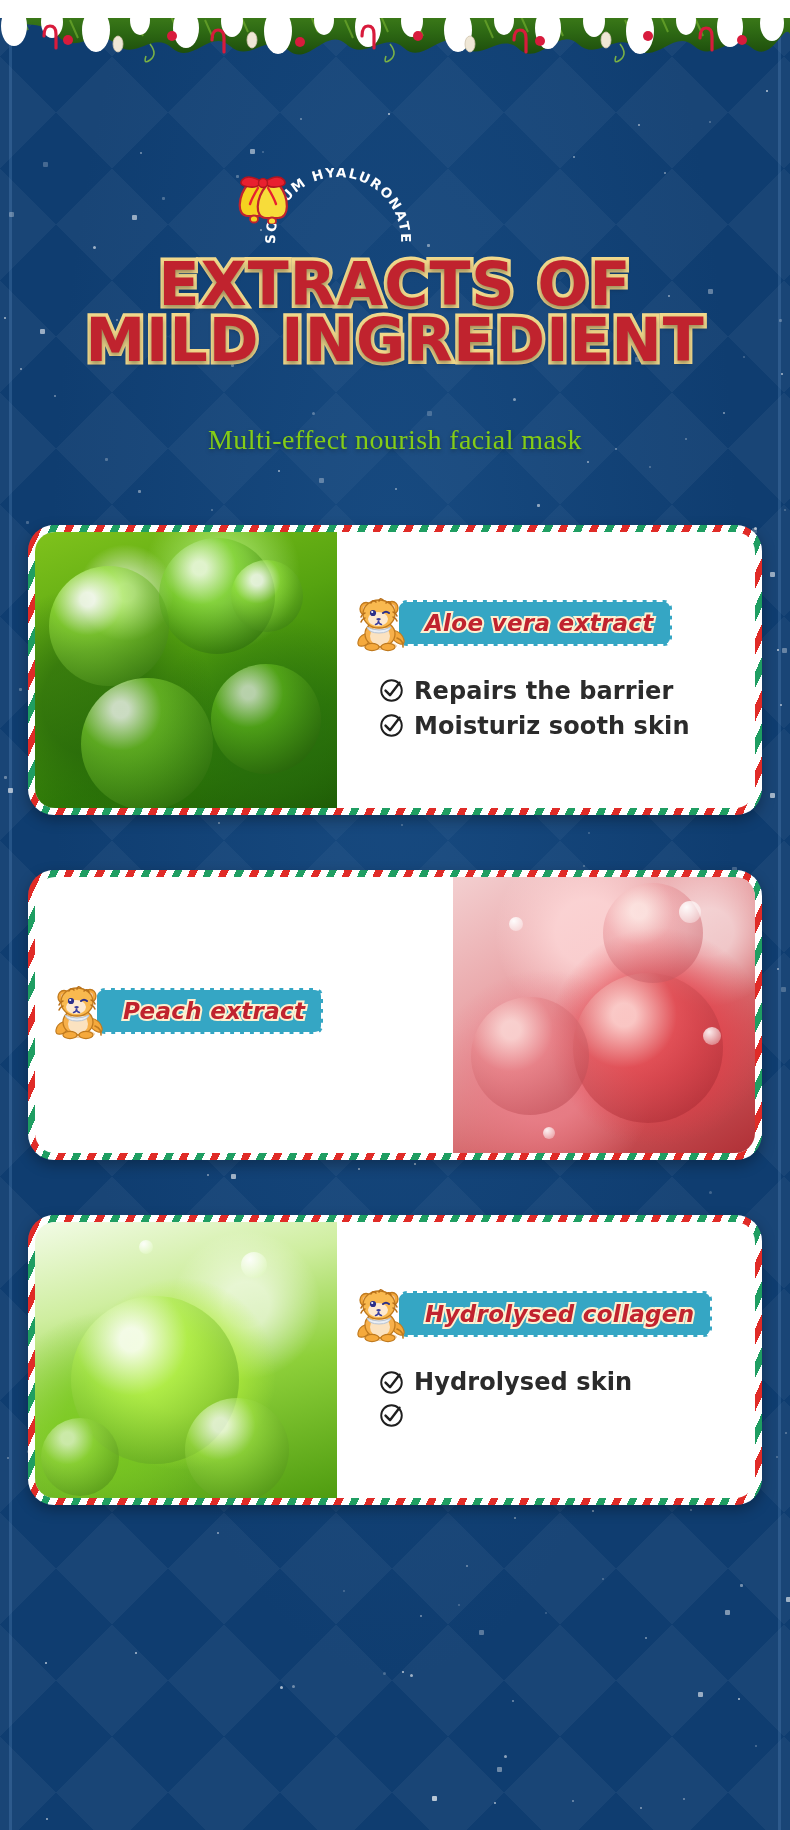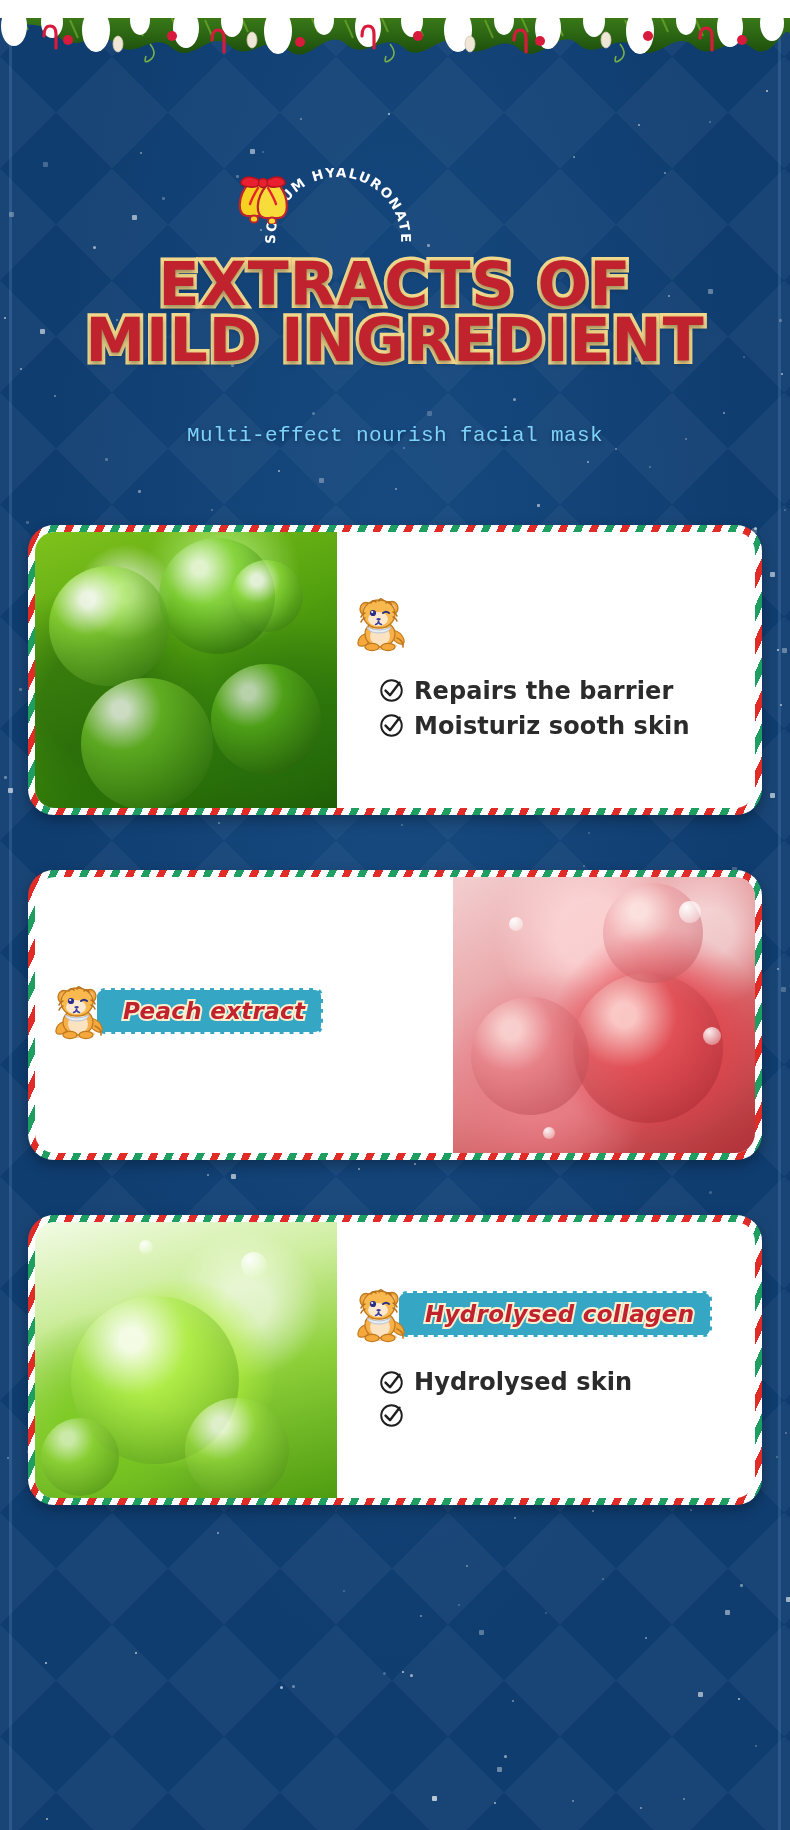--- a/index.html
+++ b/index.html
@@ -48,22 +48,22 @@
     letter-spacing:1px;
     line-height:56px;
     color:#c0232e;
     -webkit-text-stroke:7px #f2d98c;
     paint-order:stroke fill;
     text-shadow:0 3px 5px rgba(0,0,0,.35);
   }
   .title.l2{font-size:60px;}
   .subtitle{
     position:absolute;left:0;right:0;top:424px;text-align:center;
-    color:#7dd3fc;font-size:21px;font-weight:400;letter-spacing:.4px;
-    font-family:Liberation Mono, monospace;
+    color:#84cc16;font-size:28px;font-weight:400;letter-spacing:.4px;
+    font-family:Liberation Serif, serif;
     text-shadow:0 2px 4px rgba(0,0,0,.35);
   }
 
   
   .card{
     position:absolute;left:28px;width:734px;height:290px;
     border-radius:26px;
     padding:7px;
     box-sizing:border-box;
     background:
@@ -512,20 +512,23 @@
           <ellipse cx="25" cy="25" rx="10" ry="7" fill="#fde9cf"></ellipse>
           <circle cx="20" cy="19" r="3.1" fill="#2b2f8a"></circle>
             <circle cx="19.2" cy="18" r="1.1" fill="#fff"></circle>
           <path d="M30 19 q3 -2.5 6 0" stroke="#2b2f8a" stroke-width="2" fill="none" stroke-linecap="round"></path>
           <path d="M23 25 q3 -2 5 0 q-2 3 -5 0 Z" fill="#3a3f9e"></path>
           <path d="M25.5 27 q0 3 -3 3.4 M25.5 27 q0 3 3 3.4" stroke="#3a3f9e" stroke-width="1.5" fill="none" stroke-linecap="round"></path>
           <path d="M14 33 q12 6 24 0 q-2 6 -12 6 q-10 0 -12 -6 Z" fill="#e9eef5" stroke="#b9c4d2" stroke-width="1"></path>
           <ellipse cx="19" cy="53" rx="7" ry="3.6" fill="#f5a93c" stroke="#c07a1e" stroke-width="1.1"></ellipse>
           <ellipse cx="35" cy="53" rx="7" ry="3.6" fill="#f5a93c" stroke="#c07a1e" stroke-width="1.1"></ellipse>
         </svg>
+        <div class="pill">
+          <span class="pill-text">Aloe vera extract</span>
+        </div>
       </div>
       <div class="bullets">
         <div class="bullet">
           <svg class="chk" viewBox="0 0 25 25">
             <circle cx="12.5" cy="12.5" r="10.3" fill="none" stroke="#1f1f1f" stroke-width="1.9"></circle>
             <path d="M6.5 12.6 L11 17.2 L20.5 4.8" fill="none" stroke="#1f1f1f" stroke-width="2.4" stroke-linecap="round" stroke-linejoin="round"></path>
           </svg>
           <span class="btxt">Repairs the barrier</span>
         </div>
         <div class="bullet">

